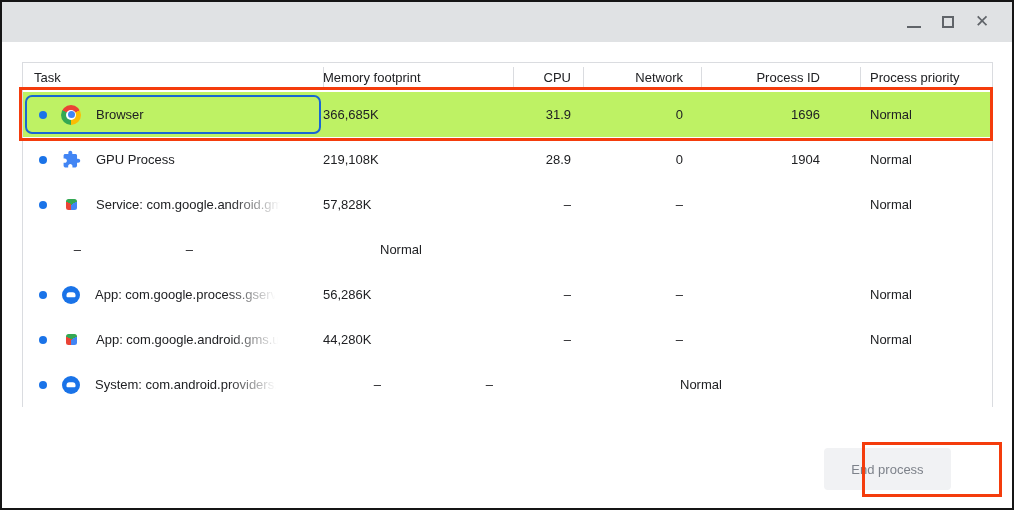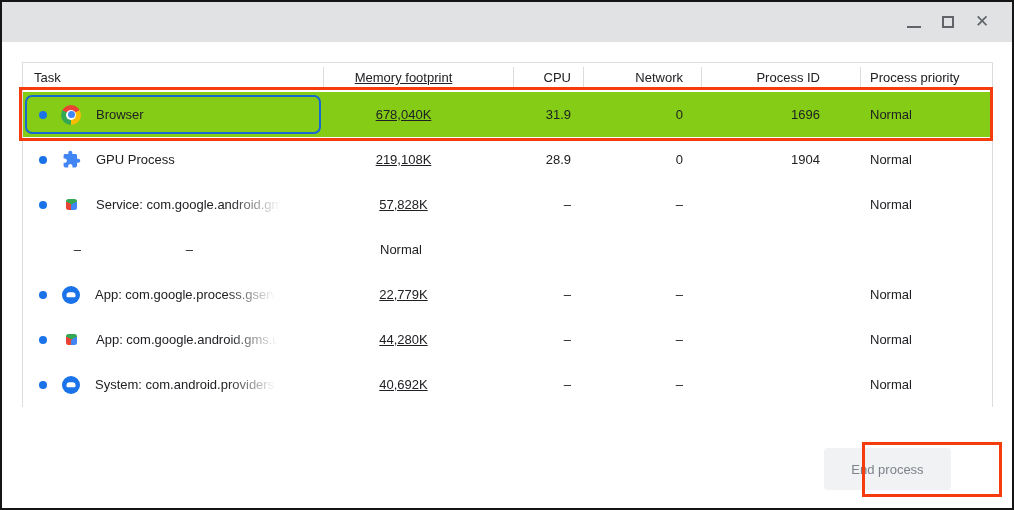--- a/index.html
+++ b/index.html
@@ -24,25 +24,25 @@
   .close-glyph{ font-size:17px; line-height:16px; color:#606469; }
 
   
   .table{
     position:absolute; left:20px; top:60px; width:971px;
     border:1px solid #dadce0; border-bottom:none; background:#fff;
   }
   .hrow, .row{ display:flex; align-items:center; }
   .hrow{ height:29px; font-size:13px; color:#202124; }
   .row{ height:45px; font-size:13px; position:relative; }
-  .row.selected{ background:#84cc16; }
+  .row.selected{ background:#bef264; }
 
   .cell{ height:100%; display:flex; align-items:center; }
   .c-task{ width:300px; position:relative; }
-  .c-mem { width:190px; justify-content:center; padding-right:29px;text-decoration:underline; }
+  .c-mem { width:190px; justify-content:flex-start; padding-right:29px; }
   .c-cpu { width:70px;  justify-content:flex-end; padding-right:12px; }
   .c-net { width:118px; justify-content:flex-end; padding-right:18px;text-align:center; }
   .c-pid { width:131px; justify-content:flex-end; padding-right:12px;padding-left:14px; }
   .c-pri { flex:1; justify-content:flex-start; padding-left:10px;margin-left:28px; }
 
   .hrow .cell{ position:relative; }
   .hrow .cell + .cell::before{
     content:''; position:absolute; left:0; top:4px; bottom:4px;
     width:1px; background:#dadce0;
   }
@@ -145,21 +145,21 @@
           <span>Process priority</span>
         </div>
       </div>
     <div>
         <div class="row selected">
     <div class="cell c-task">
       <span class="bullet"></span>
       <span class="app-icon icon-chrome"></span>
       <span class="task-label">Browser</span>
     </div>
-    <div class="cell c-mem">678,040K</div>
+    <div class="cell c-mem">366,685K</div>
     <div class="cell c-cpu">31.9</div>
     <div class="cell c-net">0</div>
     <div class="cell c-pid">1696</div>
     <div class="cell c-pri">Normal</div>
   </div>
         <div class="row">
     <div class="cell c-task">
       <span class="bullet"></span>
       <span class="app-icon icon-puzzle">
               <svg viewBox="0 0 24 24" xmlns="http://www.w3.org/2000/svg">
@@ -191,21 +191,21 @@
     <div class="cell c-net">–</div>
     <div class="cell c-pid"></div>
     <div class="cell c-pri">Normal</div>
   </div>
         <div class="row">
     <div class="cell c-task">
       <span class="bullet"></span>
       <span class="app-icon icon-blue-circle"></span>
       <span class="task-label faded">App: com.google.process.gserv</span>
     </div>
-    <div class="cell c-mem">22,779K</div>
+    <div class="cell c-mem">56,286K</div>
     <div class="cell c-cpu">–</div>
     <div class="cell c-net">–</div>
     <div class="cell c-pid"></div>
     <div class="cell c-pri">Normal</div>
   </div>
         <div class="row">
     <div class="cell c-task">
       <span class="bullet"></span>
       <span class="app-icon icon-android-app"></span>
       <span class="task-label faded">App: com.google.android.gms.u</span>
@@ -215,21 +215,20 @@
     <div class="cell c-net">–</div>
     <div class="cell c-pid"></div>
     <div class="cell c-pri">Normal</div>
   </div>
         <div class="row">
     <div class="cell c-task">
       <span class="bullet"></span>
       <span class="app-icon icon-blue-circle"></span>
       <span class="task-label faded">System: com.android.providers.</span>
     </div>
-    <div class="cell c-mem">40,692K</div>
     <div class="cell c-cpu">–</div>
     <div class="cell c-net">–</div>
     <div class="cell c-pid"></div>
     <div class="cell c-pri">Normal</div>
   </div>
       </div>
   </div>
 
   <button class="end-btn">End process</button>
 

